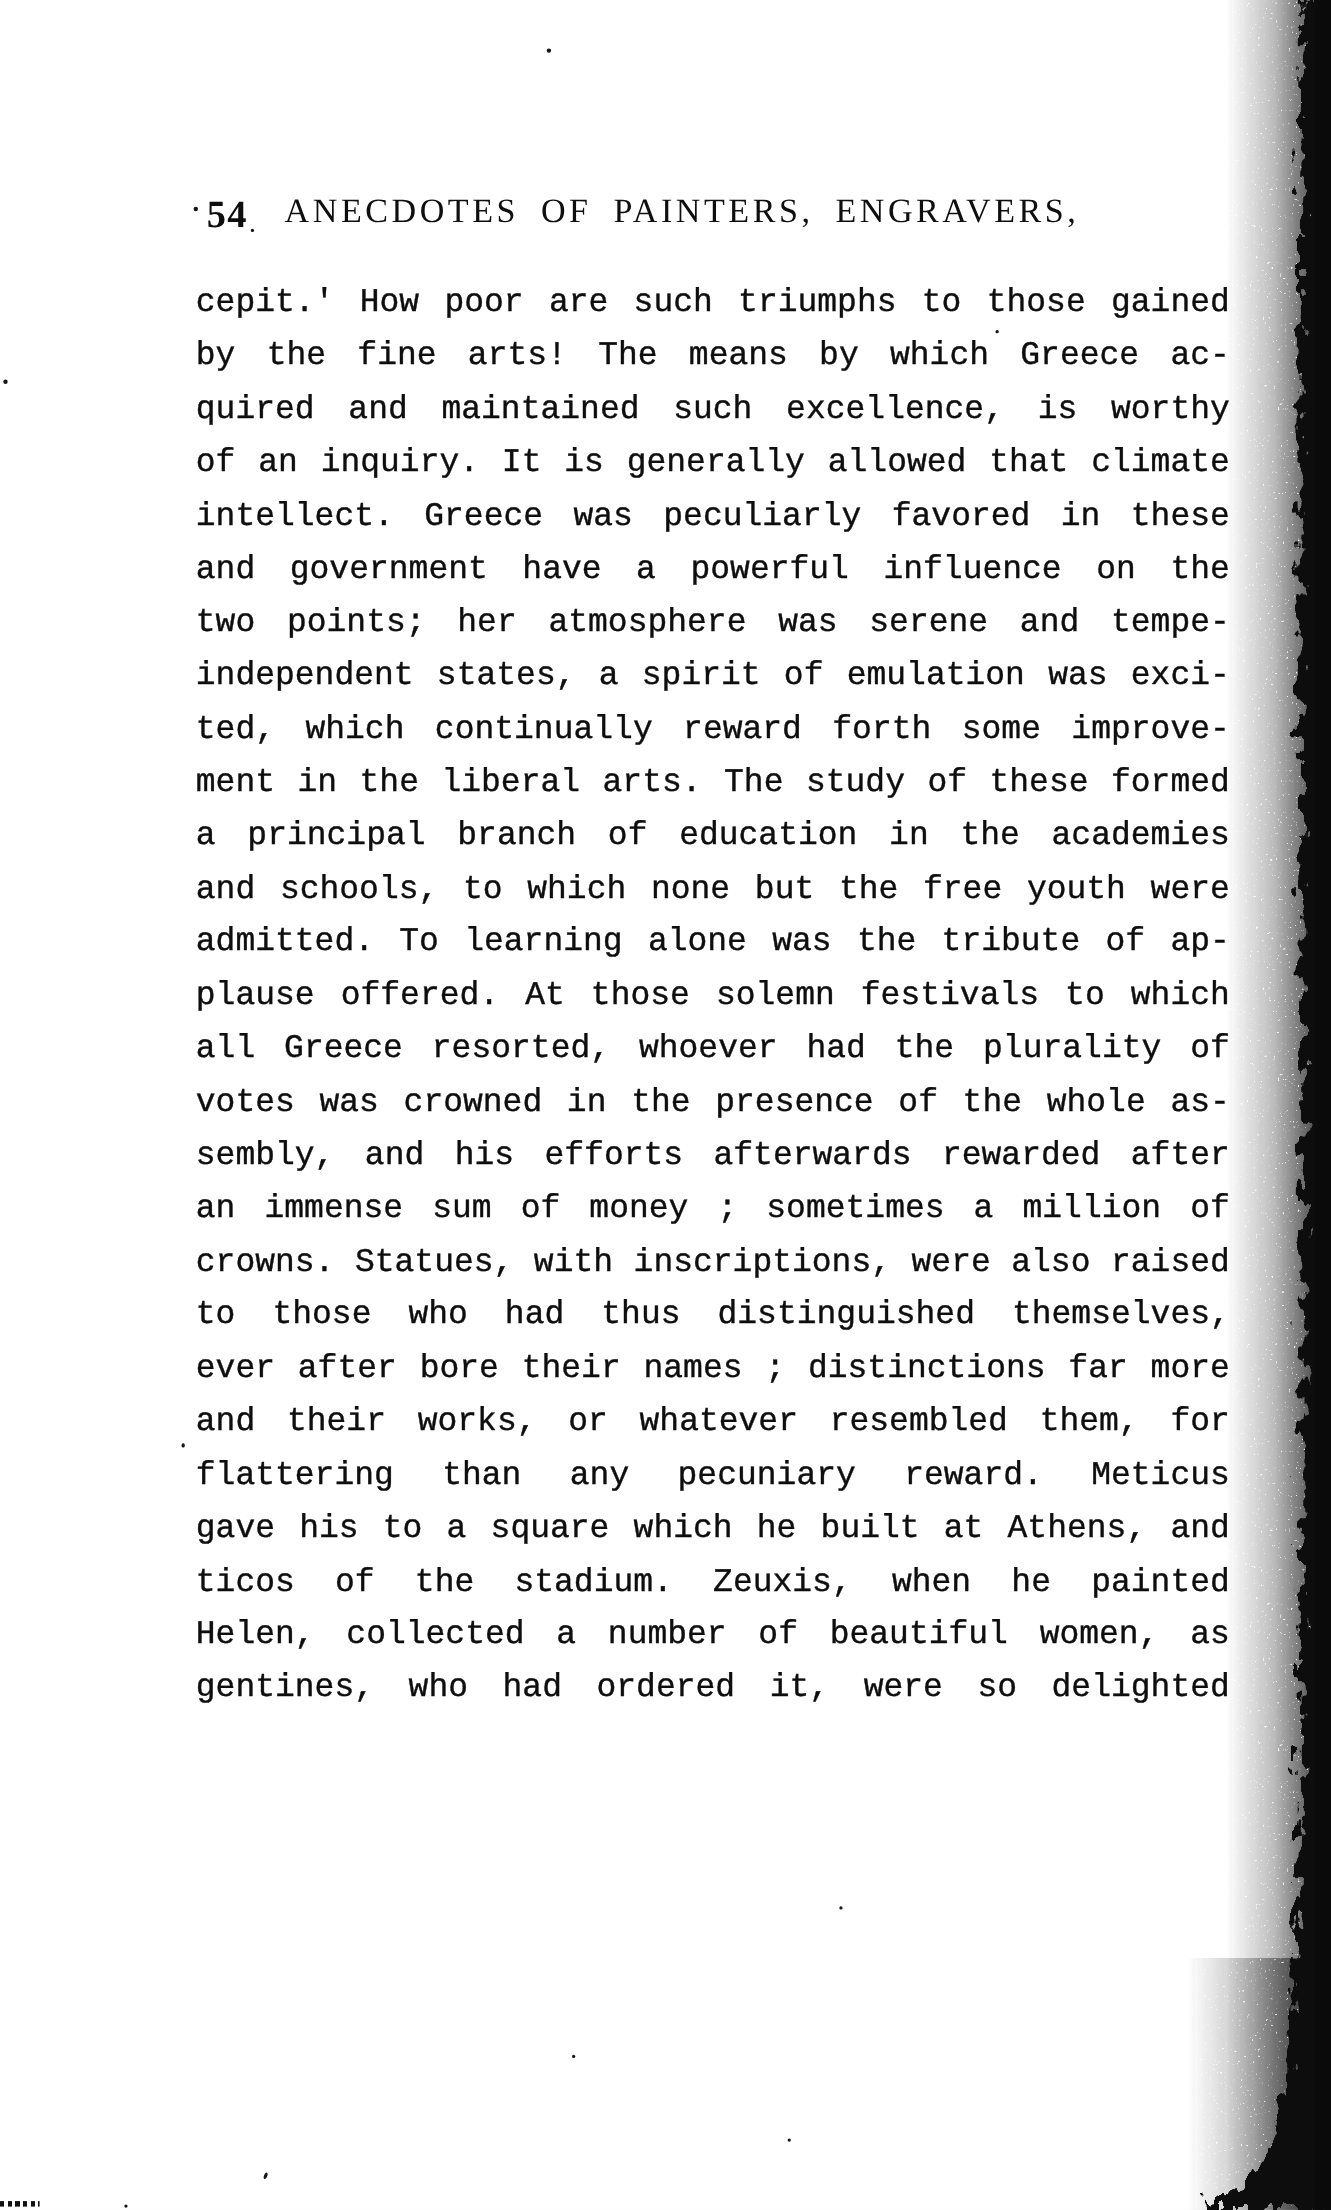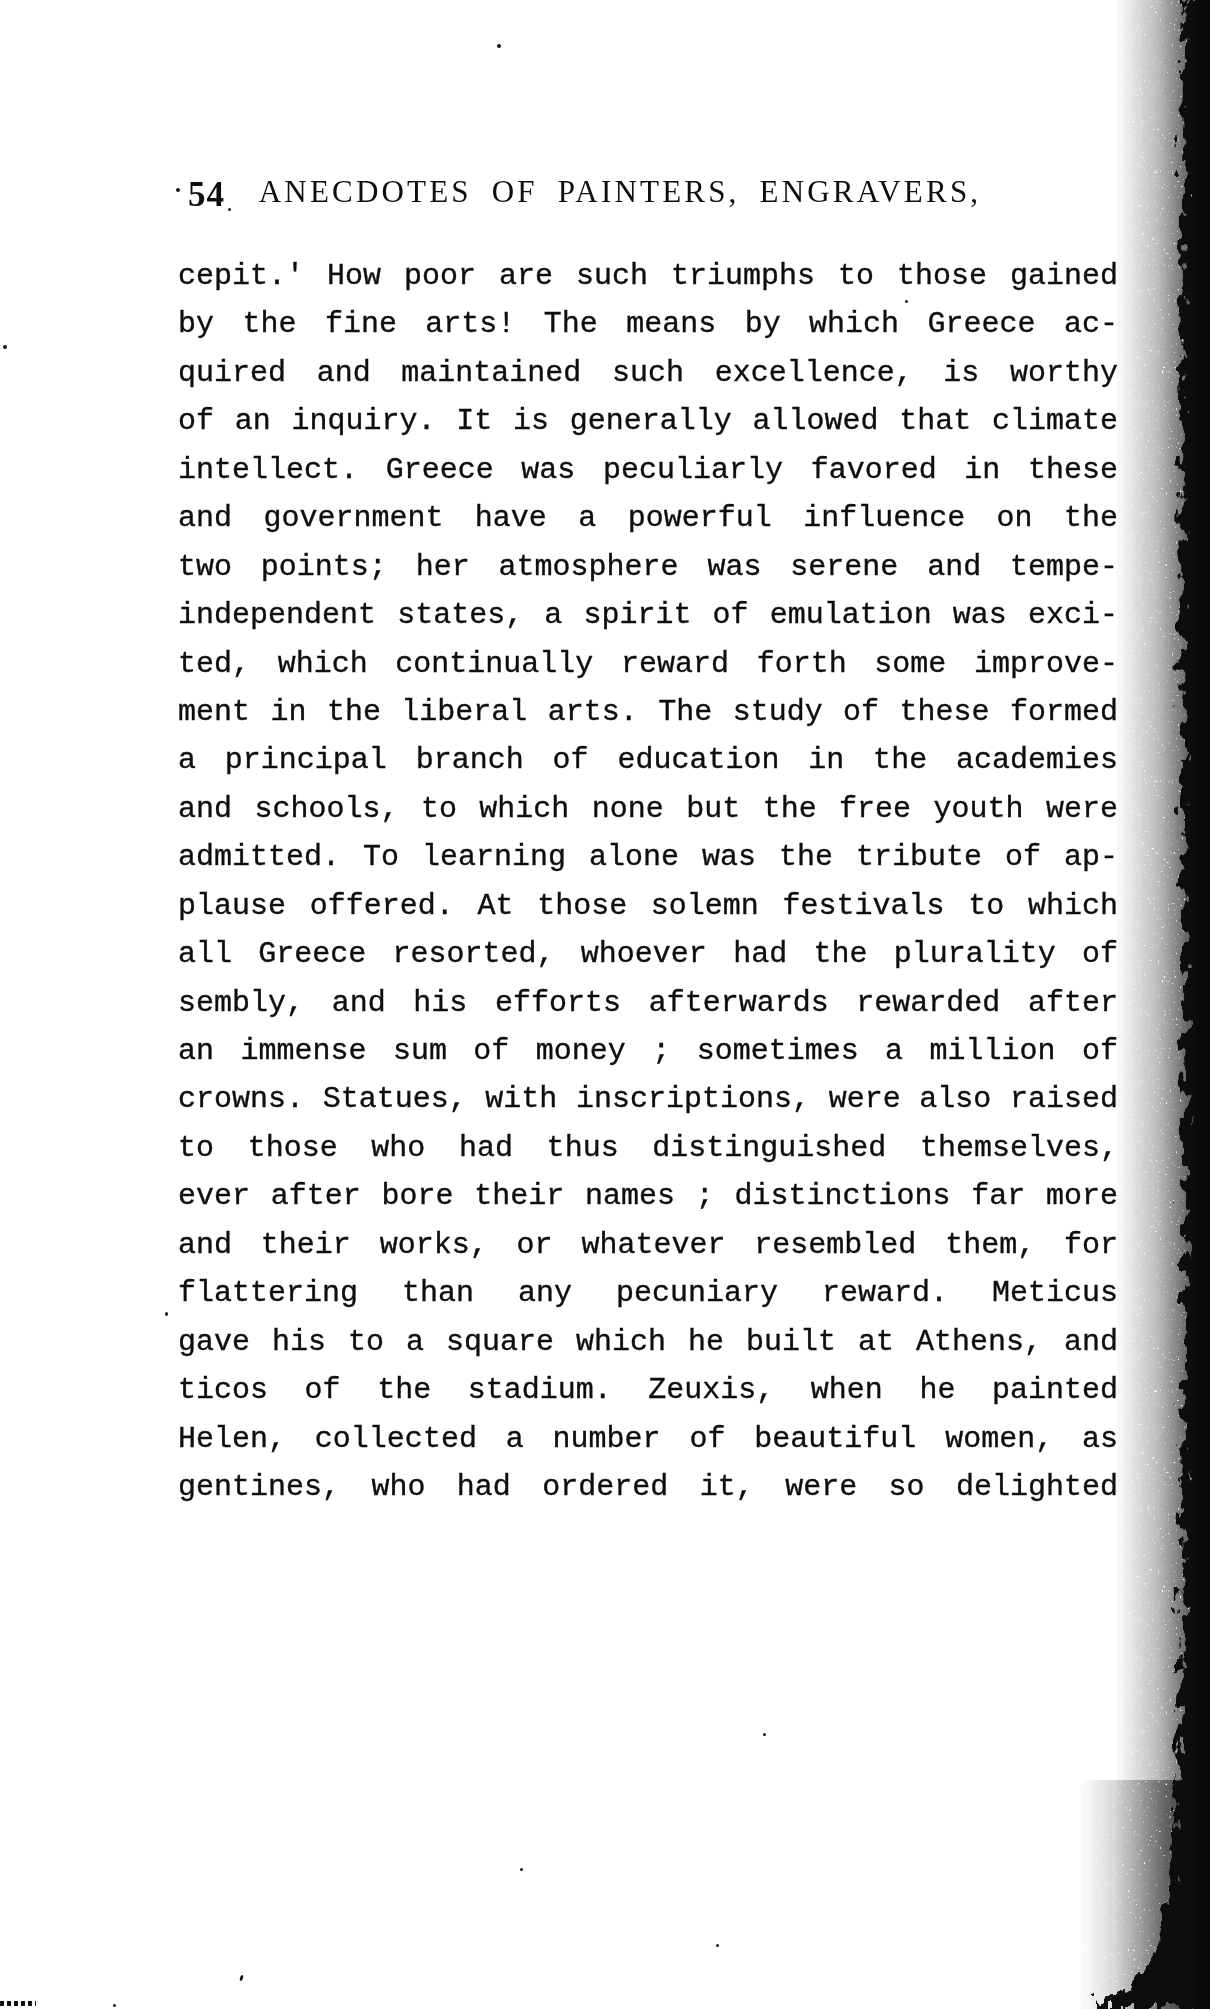--- a/index.html
+++ b/index.html
@@ -79,20 +79,21 @@
       <div class="body-line">and government have a powerful influence on the</div>
       <div class="body-line">two points; her atmosphere was serene and tempe-</div>
       <div class="body-line">independent states, a spirit of emulation was exci-</div>
       <div class="body-line">ted, which continually reward forth some improve-</div>
       <div class="body-line">ment in the liberal arts.  The study of these formed</div>
       <div class="body-line">a principal branch of education in the academies</div>
       <div class="body-line">and schools, to which none but the free youth were</div>
       <div class="body-line">admitted.  To learning alone was the tribute of ap-</div>
       <div class="body-line">plause offered.  At those solemn festivals to which</div>
       <div class="body-line">all Greece resorted, whoever had the plurality of</div>
+      <div class="body-line">votes was crowned in the presence of the whole as-</div>
       <div class="body-line">sembly, and his efforts afterwards rewarded after</div>
       <div class="body-line">an immense sum of money ; sometimes a million of</div>
       <div class="body-line">crowns.  Statues, with inscriptions, were also raised</div>
       <div class="body-line">to those who had thus distinguished themselves,</div>
       <div class="body-line">ever after bore their names ; distinctions far more</div>
       <div class="body-line">and their works, or whatever resembled them, for</div>
       <div class="body-line">flattering than any pecuniary reward.  Meticus</div>
       <div class="body-line">gave his to a square which he built at Athens, and</div>
       <div class="body-line">ticos of the stadium.  Zeuxis, when he painted</div>
       <div class="body-line">Helen, collected a number of beautiful women, as</div>

